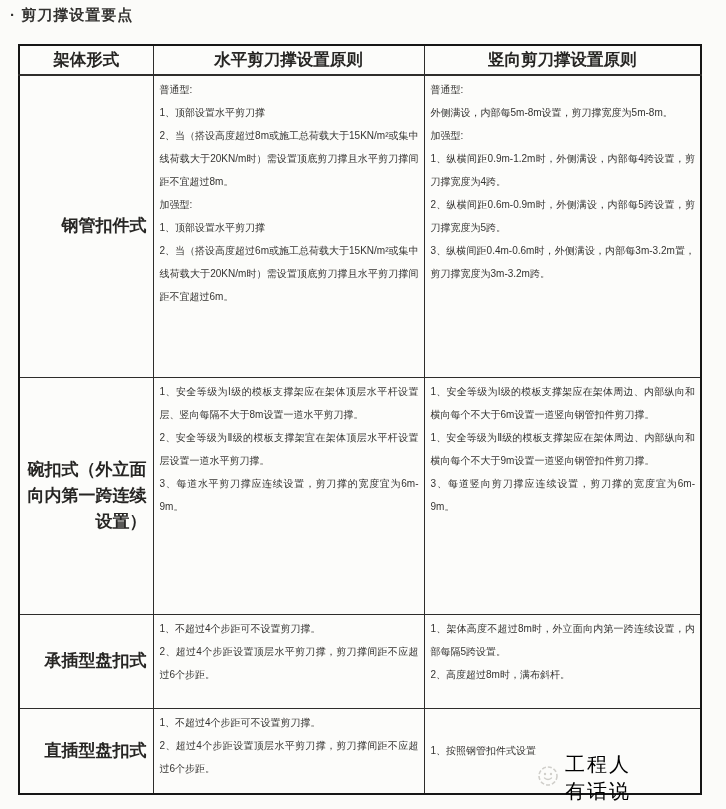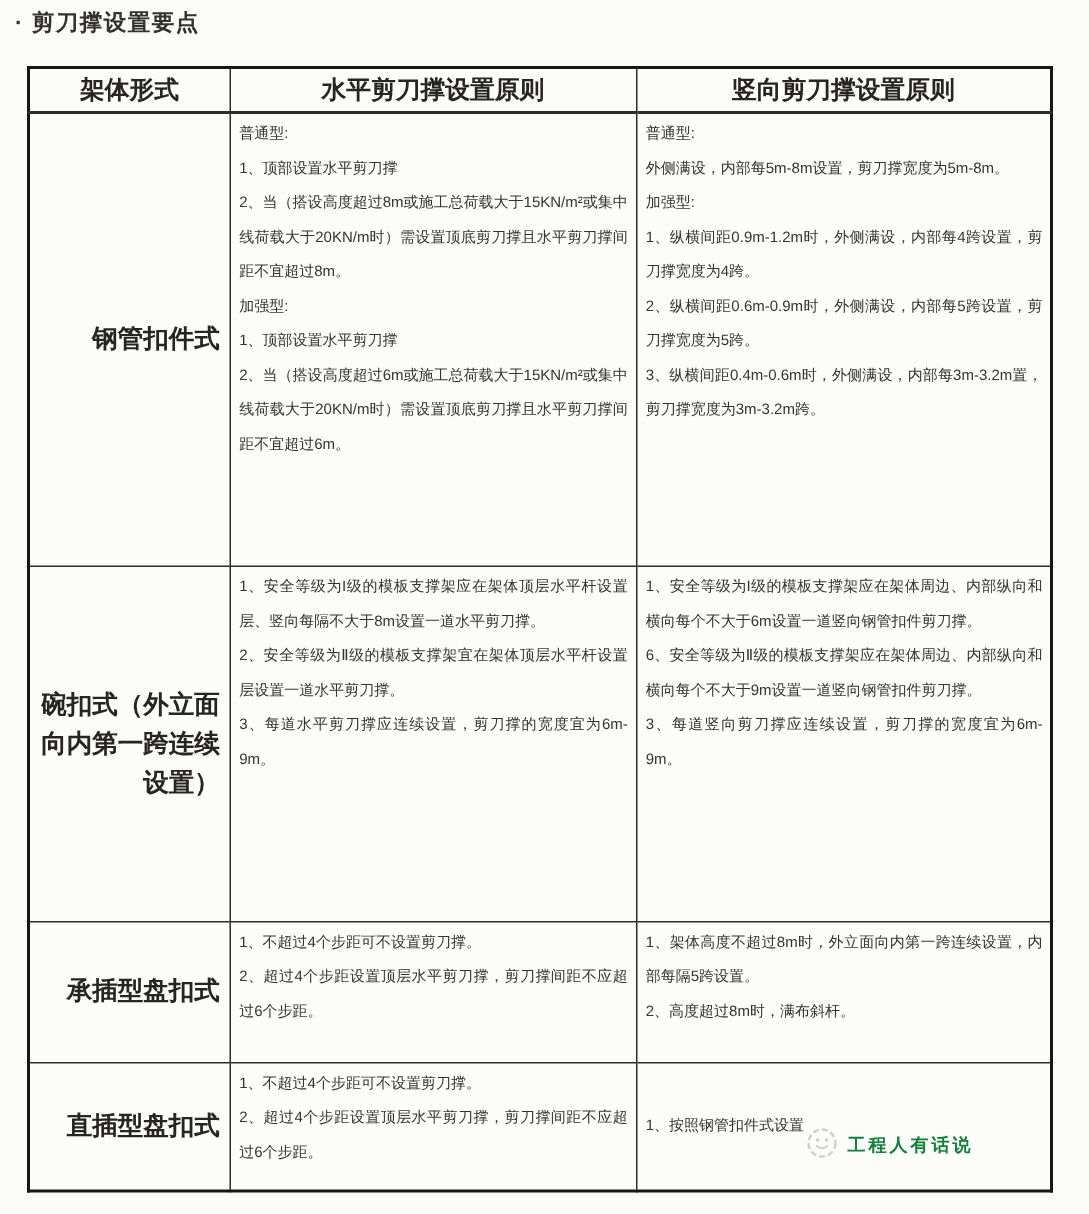--- a/index.html
+++ b/index.html
@@ -78,25 +78,24 @@
     text-justify: inter-character;
     color: #343331;
   }
   .watermark {
     position: absolute;
     left: 537px;
     top: 751px;
     display: flex;
     align-items: center;
     gap: 6px;
-    color: #15803d;
-    font-size: 12px;
+    color: #000000;
+    font-size: 20px;
     letter-spacing: 2px;
     user-select: none;
-    font-weight: bold;
   }
   .wm-icon { opacity: 0.75; }
 </style>
 </head>
 <body>
 
 <div class="page">
 
   <div class="doc-title">· 剪刀撑设置要点</div>
 
@@ -135,21 +134,21 @@
 
       <tr class="r1">
         <td class="type">碗扣式（外立面向内第一跨连续设置）</td>
         <td>
           <p class="line">1、安全等级为I级的模板支撑架应在架体顶层水平杆设置层、竖向每隔不大于8m设置一道水平剪刀撑。</p>
           <p class="line">2、安全等级为Ⅱ级的模板支撑架宜在架体顶层水平杆设置层设置一道水平剪刀撑。</p>
           <p class="line">3、每道水平剪刀撑应连续设置，剪刀撑的宽度宜为6m-9m。</p>
         </td>
         <td>
           <p class="line">1、安全等级为I级的模板支撑架应在架体周边、内部纵向和横向每个不大于6m设置一道竖向钢管扣件剪刀撑。</p>
-          <p class="line">6、安全等级为Ⅱ级的模板支撑架应在架体周边、内部纵向和横向每个不大于9m设置一道竖向钢管扣件剪刀撑。</p>
+          <p class="line">1、安全等级为Ⅱ级的模板支撑架应在架体周边、内部纵向和横向每个不大于9m设置一道竖向钢管扣件剪刀撑。</p>
           <p class="line">3、每道竖向剪刀撑应连续设置，剪刀撑的宽度宜为6m-9m。</p>
         </td>
       </tr>
 
       <tr class="r2">
         <td class="type">承插型盘扣式</td>
         <td>
           <p class="line">1、不超过4个步距可不设置剪刀撑。</p>
           <p class="line">2、超过4个步距设置顶层水平剪刀撑，剪刀撑间距不应超过6个步距。</p>
         </td>

